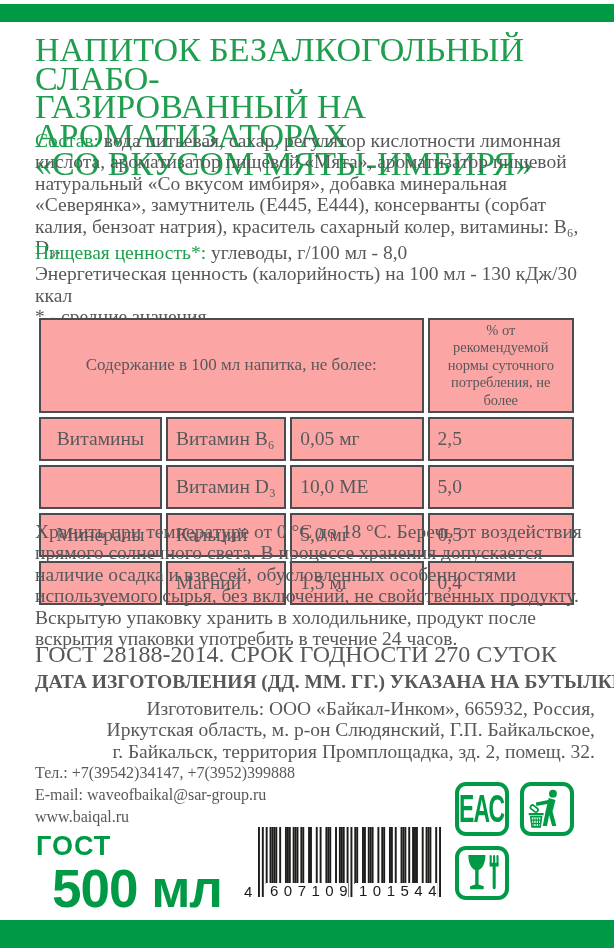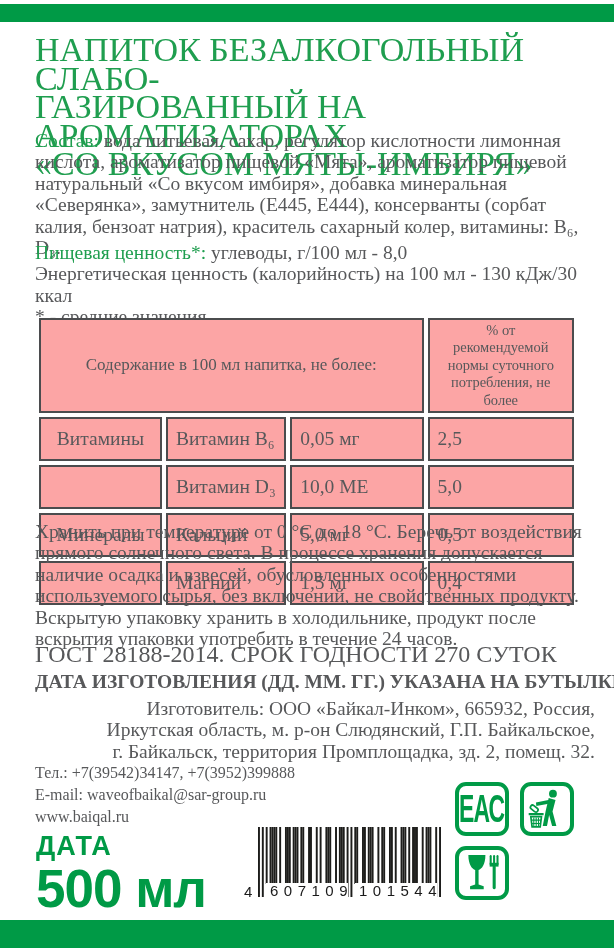--- a/index.html
+++ b/index.html
@@ -41,21 +41,21 @@
   .gost { position:absolute; left:35px; top:641px; color:#57585a; font-size:24px; white-space:nowrap; }
   .gost b { font-weight:normal; }
   .date-line { position:absolute; left:35px; top:671px; color:#57585a; font-size:19.5px; font-weight:bold; white-space:nowrap; }
   .manuf { top:698px;text-align:right; }
   .contact { position:absolute; left:35px; color:#57585a; font-size:16px; line-height:21.4px; white-space:nowrap; }
   .phone { top:762px; } .email { top:784px; } .site { top:806px; }
 
   .volume { position:absolute; left:36px; top:833px; color:#009a46;
             font-family:"Liberation Sans","DejaVu Sans",sans-serif; font-weight:bold; }
   .volume-label { font-size:27px; letter-spacing:1px; line-height:1; }
-  .volume-value { font-size:53px; line-height:1; margin-top:2px; letter-spacing:-1px; }
+  .volume-value { font-size:53px; line-height:1; margin-top:2px; letter-spacing:-1px;margin-left:16px; }
 
   .barcode { position:absolute; left:258px; top:827px; width:183px; height:90px; }
   .barcode svg { display:block; }
   .bc-num { position:absolute; color:#1a1a1a; font-family:"Liberation Sans","DejaVu Sans",sans-serif;
             font-size:15px; line-height:16px; }
   .bc-first { left:-14px; top:57px; }
   .bc-g1 { left:8px;  top:56px; width:78px; background:#fff; text-align:center; letter-spacing:5.5px; padding-left:4px; }
   .bc-g2 { left:97px; top:56px; width:78px; background:#fff; text-align:center; letter-spacing:5.5px; padding-left:4px; }
 
   .icons-grid { position:absolute; left:455px; top:782px; display:grid;
@@ -138,21 +138,21 @@
 
   <div class="body-txt manuf">Изготовитель: ООО «Байкал-Инком», 665932, Россия,
 Иркутская область, м. р-он Слюдянский, Г.П. Байкальское,
 г. Байкальск, территория Промплощадка, зд. 2, помещ. 32.</div>
 
   <div class="contact phone">Тел.: +7(39542)34147, +7(3952)399888</div>
   <div class="contact email">E-mail: waveofbaikal@sar-group.ru</div>
   <div class="contact site">www.baiqal.ru</div>
 
   <div class="volume">
-    <div class="volume-label">ДАТА</div>
+    <div class="volume-label">ГОСТ</div>
     <div class="volume-value">500 мл</div>
   </div>
 
   <div class="barcode">
     <svg id="bc-svg" width="183" height="70" viewBox="0 0 95 70" preserveAspectRatio="none">
         <rect x="0" y="0" width="1" height="70" fill="#1d1d1b"></rect>
         <rect x="2" y="0" width="1" height="70" fill="#1d1d1b"></rect>
         <rect x="4" y="0" width="1" height="57" fill="#1d1d1b"></rect>
         <rect x="6" y="0" width="1" height="57" fill="#1d1d1b"></rect>
         <rect x="7" y="0" width="1" height="57" fill="#1d1d1b"></rect>

